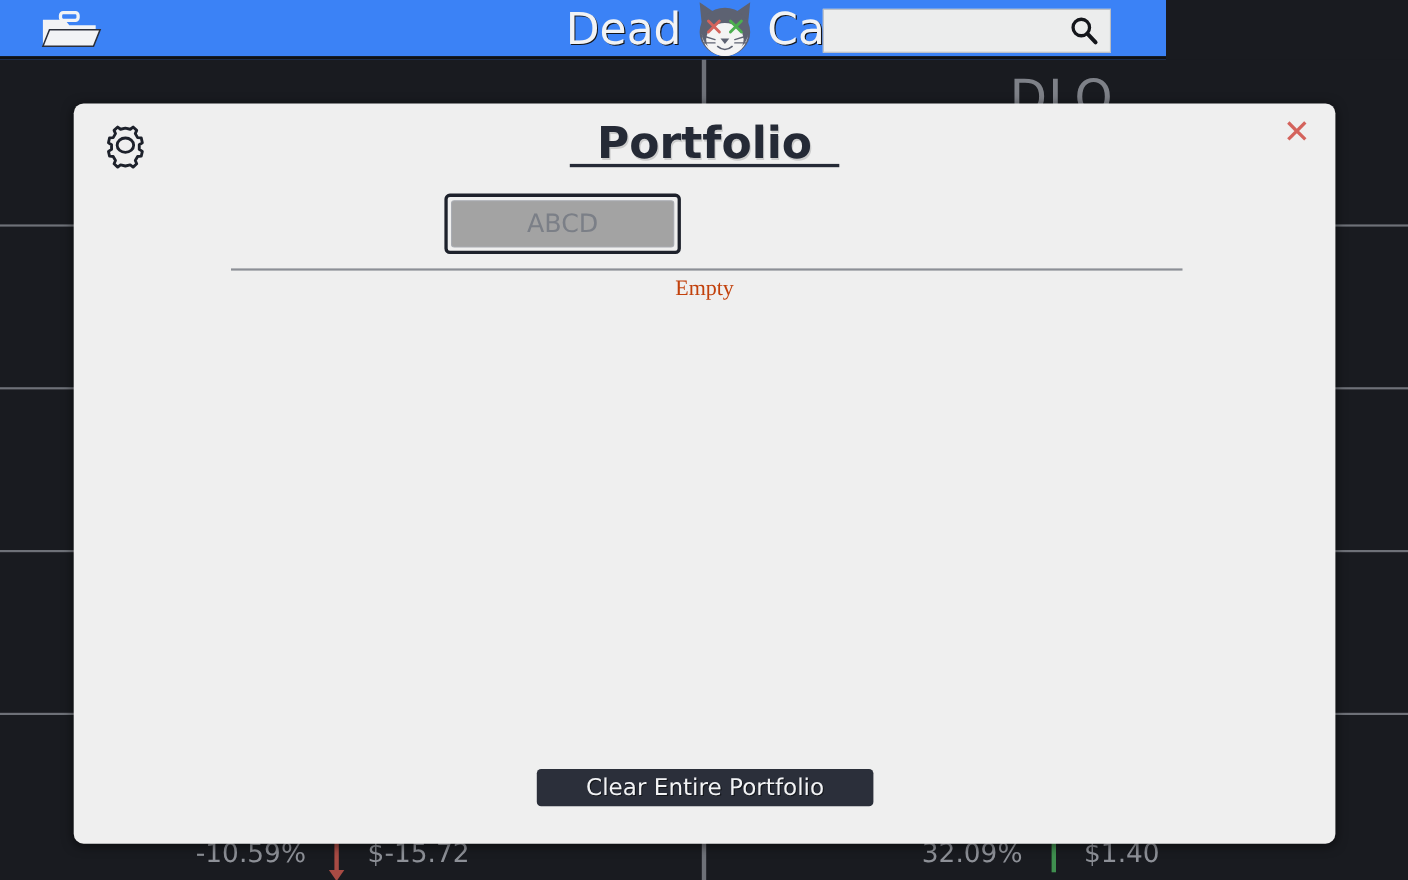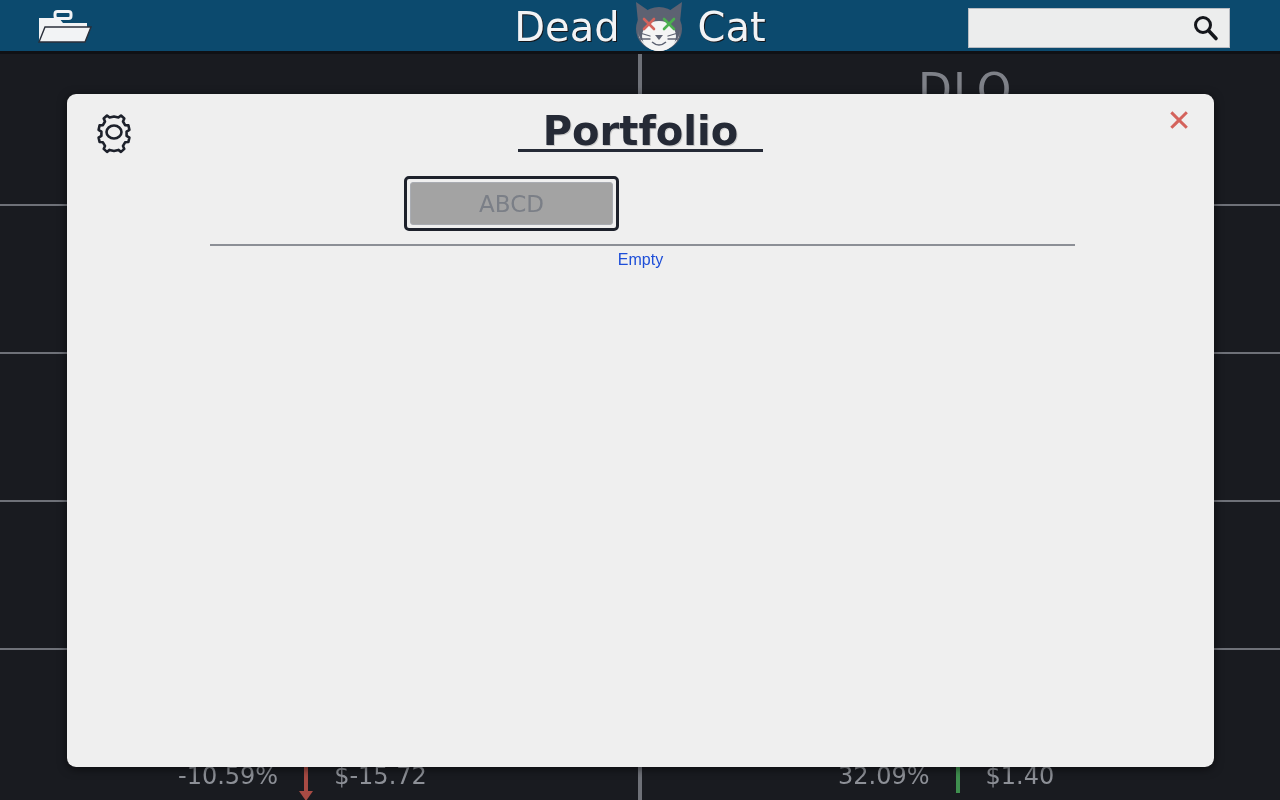--- a/index.html
+++ b/index.html
@@ -12,22 +12,22 @@
     overflow: hidden;
     font-family: "Liberation Sans", sans-serif;
     background: #191b20;
     position: relative;
   }
 
   
   #topbar {
     position: absolute;
     left: 0; top: 0;
-    width: 1280px; height: 54px;
-    background: #0c4a6e;
+    width: 1060px; height: 54px;
+    background: #3b82f6;
     border-bottom: 3px solid #0f1115;
     box-sizing: border-box;
     display: flex;
     align-items: center;
   }
   #folder-btn {
     position: absolute;
     left: 26px; top: 6px;
     width: 78px; height: 42px;
     display: flex; align-items: center; justify-content: center;
@@ -205,23 +205,23 @@
     position: absolute;
     left: 143px; top: 150px;
     width: 865px; height: 2px;
     background: #8c8f96;
   }
   #empty-label {
     position: absolute;
     left: 0; top: 157px;
     width: 1147px;
     text-align: center;
-    font-size: 16px;
-    color: #1d4ed8;
-    font-family: Liberation Sans, sans-serif;
+    font-size: 20px;
+    color: #c2410c;
+    font-family: Liberation Serif, serif;
   }
 
   #clear-btn {
     position: absolute;
     left: 421px; top: 605px;
     width: 306px; height: 34px;
     background: #2b2f3a;
     color: #f2f3f5;
     border: none;
     border-radius: 4px;
@@ -319,13 +319,14 @@
   <div id="close-btn">✕</div>
 
   <div id="ticker-input-wrap">
     <input id="ticker-input" type="text" placeholder="ABCD" style="">
   </div>
 
 
   <div id="list-divider"></div>
   <div id="empty-label">Empty</div>
 
+  <button id="clear-btn">Clear Entire Portfolio</button>
 </div>
 
 </body></html>

